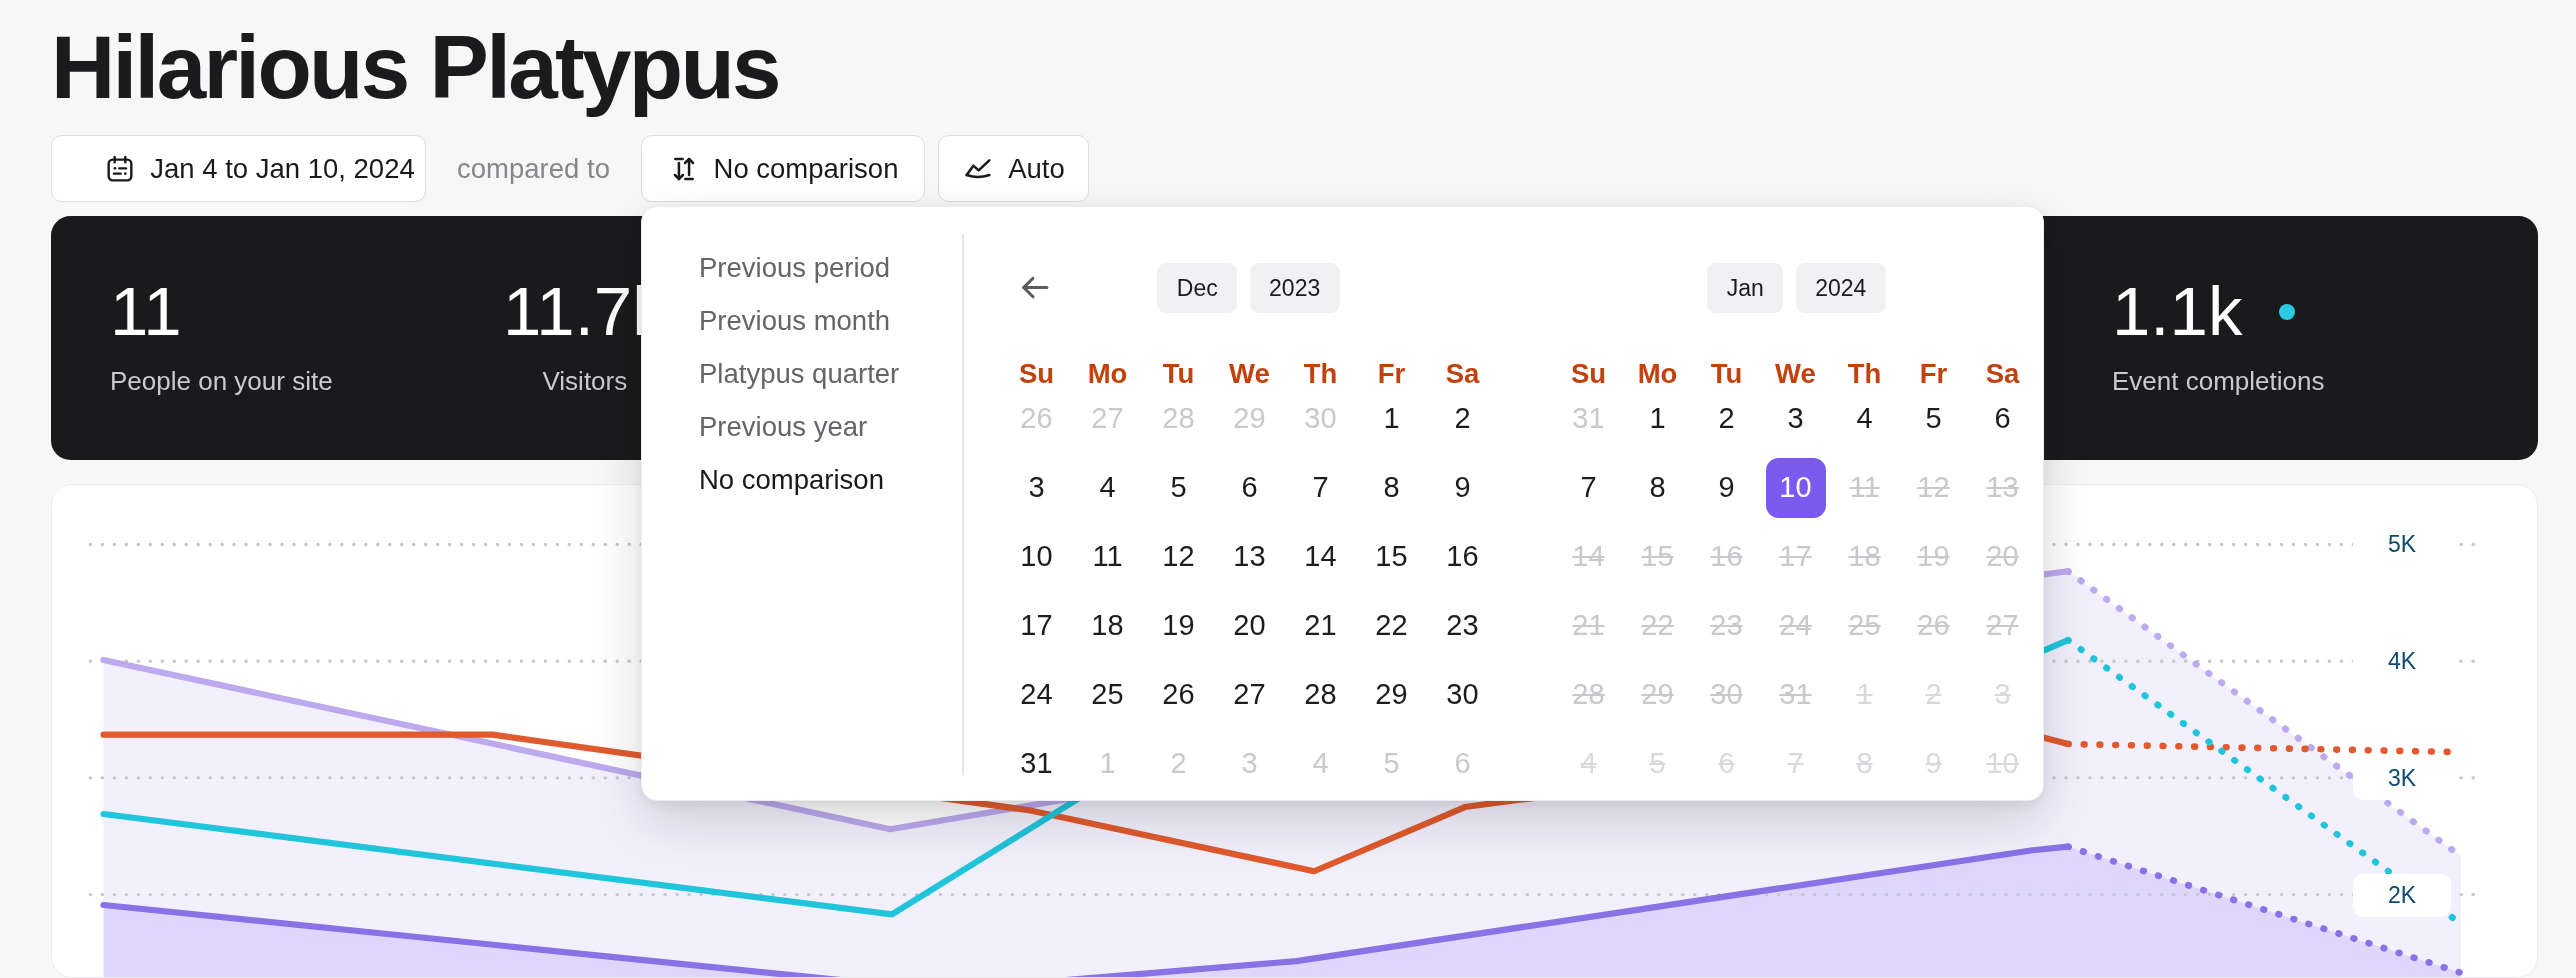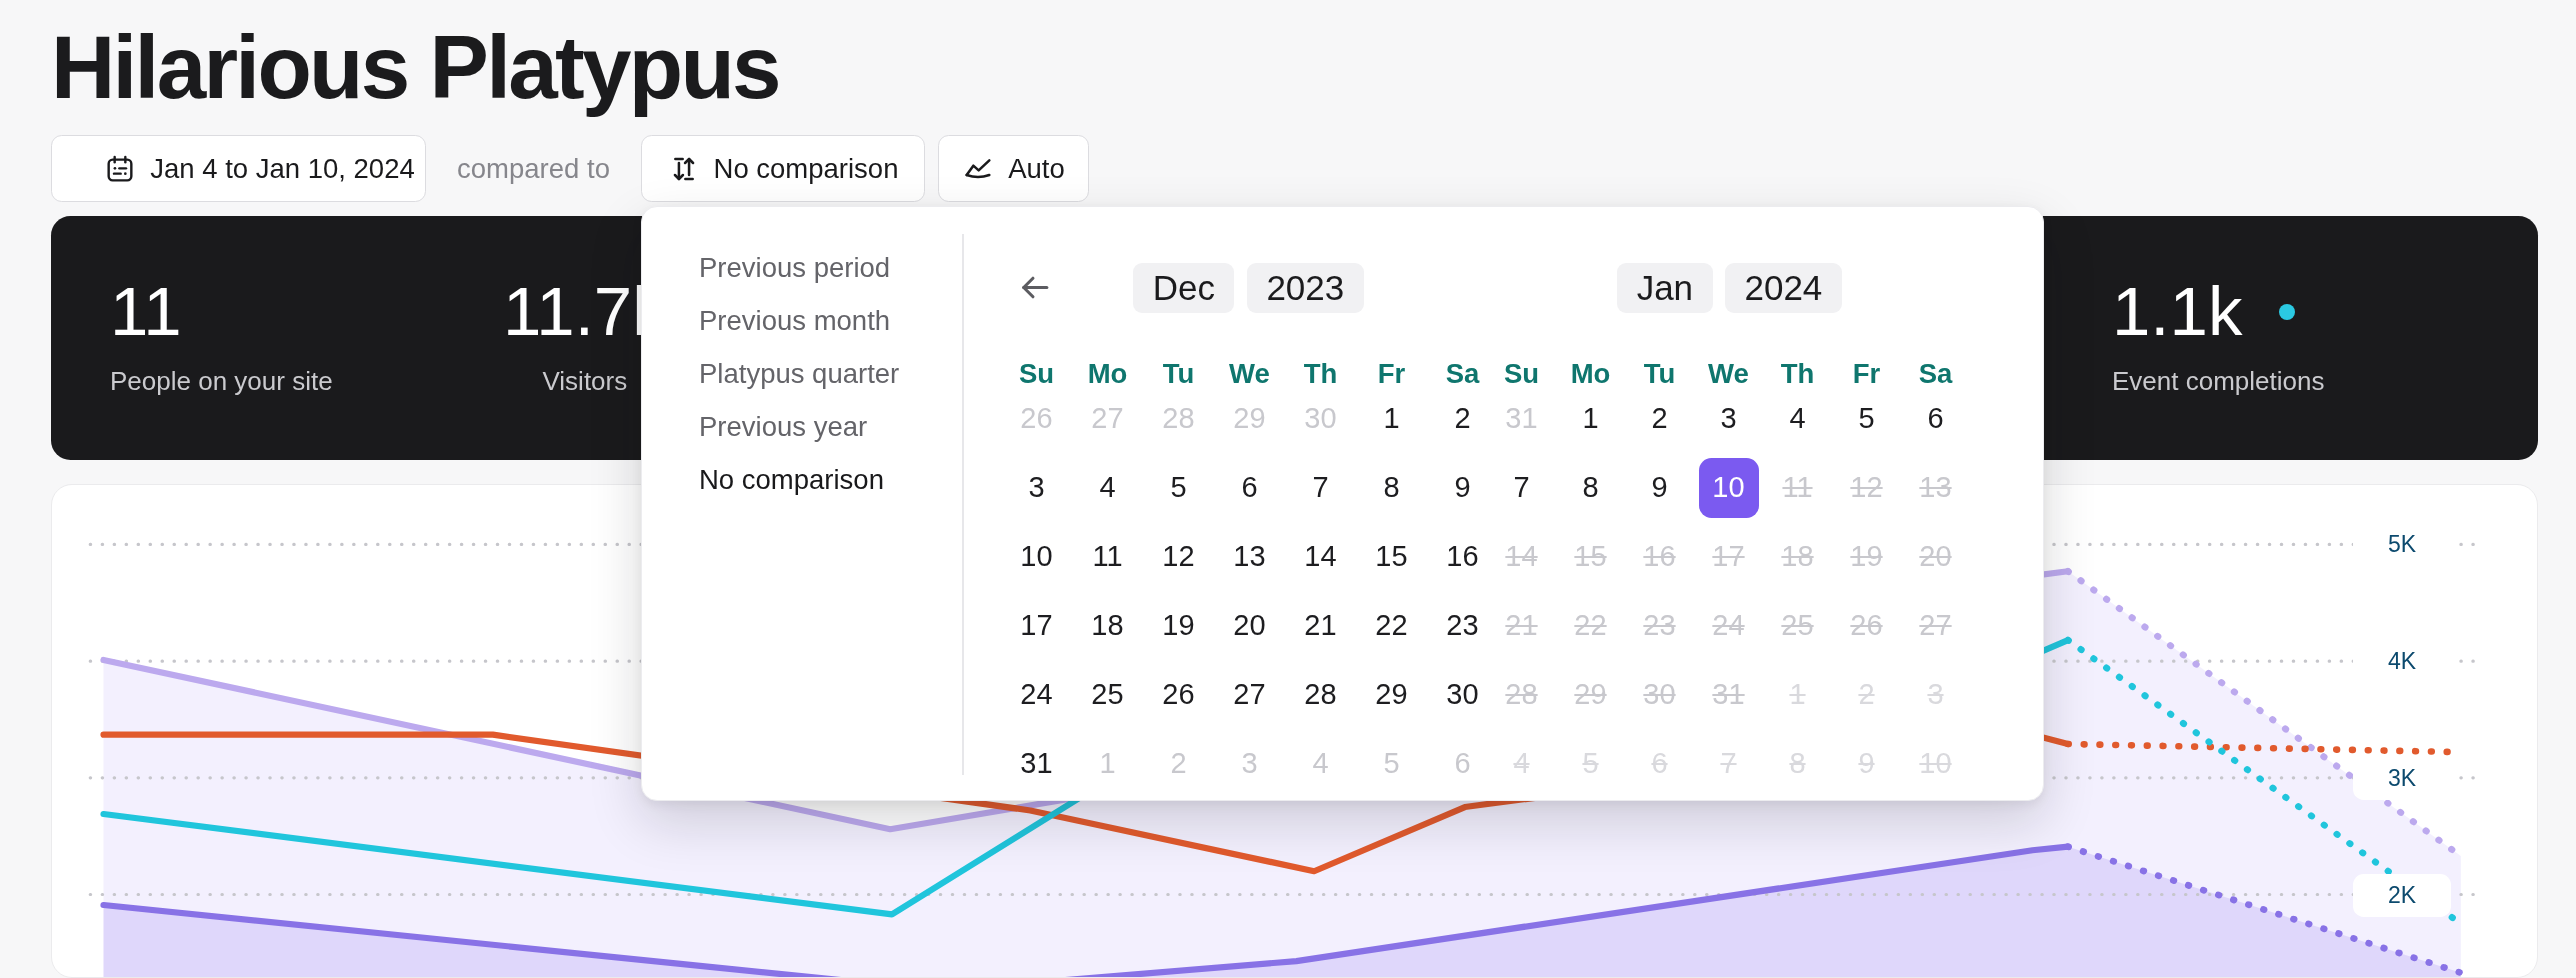--- a/index.html
+++ b/index.html
@@ -41,31 +41,31 @@
   .popover { position:absolute; left:641px; top:206px; width:1403px; height:595px; background:#fff;
              border:0.9px solid #ececef; border-radius:16px; z-index:10;
              box-shadow:0 21px 53px rgba(20,20,25,.16), 0 3.6px 10.7px rgba(20,20,25,.06); }
   .menu { position:absolute; left:57px; top:43px; display:flex; flex-direction:column; gap:17px; }
   .menu-item { font-size:27.5px; line-height:36px; color:#646469; cursor:pointer; white-space:nowrap; }
   .menu-item.sel { color:#19191b; }
   .pop-divider { position:absolute; left:320px; top:27px; width:1.8px; height:541px; background:#e7e7ea; }
 
   .cal { position:absolute; top:0; height:100%; }
   .cal-dec { left:359px; width:495px; }
-  .cal-jan { left:845px; width:485px; }
+  .cal-jan { left:912px; width:485px; }
   .cal-head { position:absolute; left:0; top:56px; width:100%; height:50px;
               display:flex; align-items:center; justify-content:center; gap:12.4px; }
   .pill { background:#f1f1f3; border-radius:9px; height:50px; padding:0 19.5px; display:flex;
-          align-items:center; font-size:35px; color:#1b1b1d; cursor:pointer; }
+          align-items:center; font-size:23px; color:#1b1b1d; cursor:pointer; }
   .back-arrow { position:absolute; left:11.5px; top:59px; width:43px; height:43px; display:flex;
                 align-items:center; justify-content:center; cursor:pointer; }
   .weekdays { position:absolute; left:0; top:147px; width:100%; display:grid;
               grid-template-columns:repeat(7, var(--cw)); }
   .wd { height:39px; display:flex; align-items:center; justify-content:center;
-        font-size:27.5px; font-weight:700; color:#0f766e; }
+        font-size:27.5px; font-weight:700; color:#c2410c; }
   .daygrid { position:absolute; left:0; top:177px; width:100%; display:grid;
              grid-template-columns:repeat(7, var(--cw)); grid-auto-rows:69px; }
   .day { display:flex; align-items:center; justify-content:center; font-size:29px; color:#1d1d20; cursor:pointer; }
   .day span { display:flex; align-items:center; justify-content:center; min-width:60px; height:60px; border-radius:12.4px; }
   .day.m span  { color:#c8c8cd; }
   .day.x span  { color:#c8c8cd; text-decoration:line-through; }
   .day.mx span { color:#d9d9dd; text-decoration:line-through; }
   .day.sel span { background:var(--accent); color:#fff; }
   .cal-dec { --cw:71px; }
   .cal-jan { --cw:69px; }

